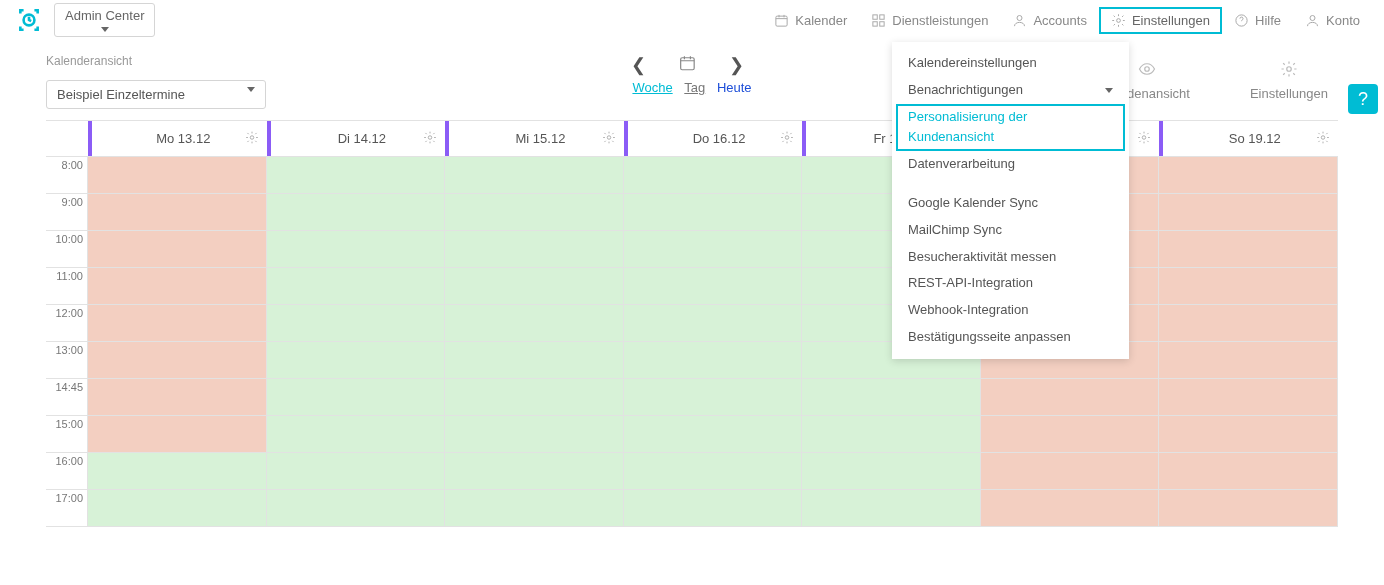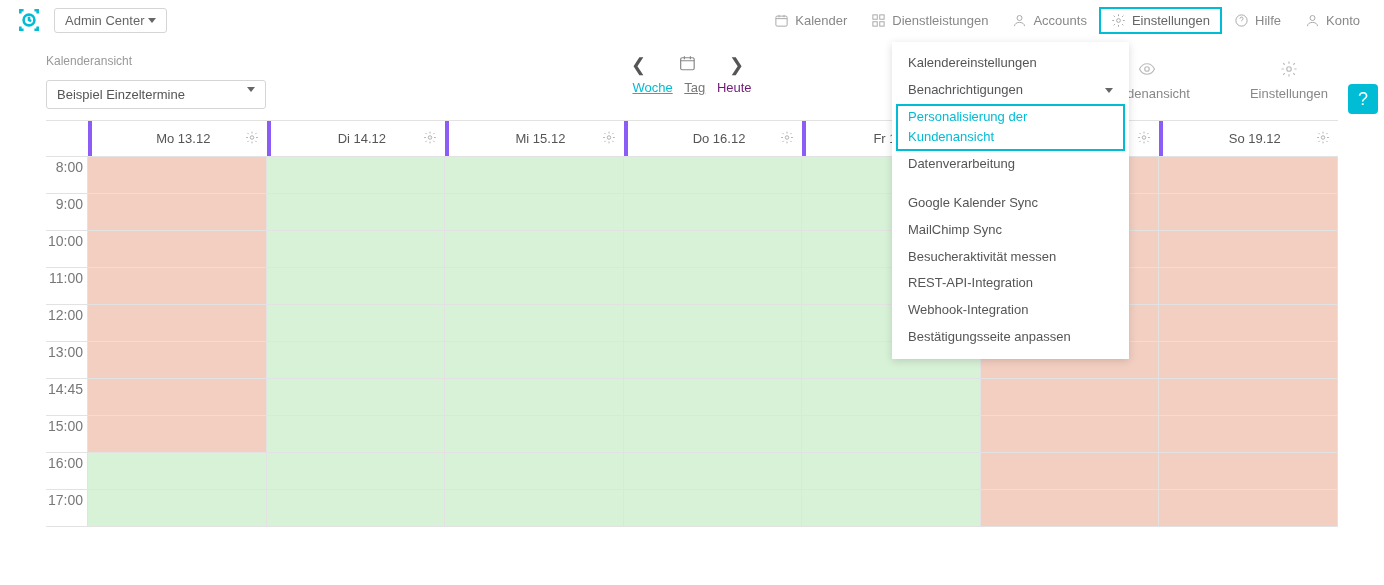--- a/index.html
+++ b/index.html
@@ -32,20 +32,21 @@
   .admin-drop {
     border: 1px solid #d5d5d5;
     border-radius: 3px;
     padding: 4px 10px;
     color: #666;
     cursor: pointer;
     display: flex;
     align-items: center;
     gap: 4px;
     font-size: 13px;
+    flex-direction: column;
   }
   .topbar-spacer { flex: 1; }
   .topnav { display: flex; }
   .topnav-item {
     display: flex;
     align-items: center;
     gap: 6px;
     padding: 6px 12px;
     color: #888;
     cursor: pointer;
@@ -91,21 +92,21 @@
     color:#555;
     font-size:20px;
   }
   .date-range .arrow { font-size:18px; color:#555; cursor:pointer; width:20px; text-align:center; }
   .date-range .title { display:flex; align-items:center; gap:8px;}
   .date-range .cal-ic { font-size:16px; color:#888;}
   .tabs { margin-top:4px; font-size:13px; }
   .tabs span { cursor:pointer; margin:0 4px; }
   .tabs .active { color:#00bcd4; text-decoration:underline; }
   .tabs .inactive { color:#777; text-decoration:underline; }
-  .tabs .today { color:#701a75; }
+  .tabs .today { color:#1d4ed8; }
 
   .right-block {
     margin-left:auto;
     display:flex;
     gap:60px;
     padding-right:10px;
     padding-top:6px;
   }
   .right-item { text-align:center; color:#888; font-size:13px; }
   .right-item .ic { font-size:16px; color:#bbb; display:block; margin-bottom:4px;}
@@ -177,21 +178,21 @@
     display:flex;
   }
   .time-col {
     width:42px;
     flex-shrink:0;
     border-right:1px solid #e2e2e2;
   }
   .time-slot {
     height:37px;
     border-bottom:1px solid #e2e2e2;
-    font-size:14px;
+    font-size:11px;
     color:#777;
     display:flex;
     align-items:flex-start;
     justify-content:flex-end;
     padding:2px 4px 0 0;
   }
   .day-col { flex:1; border-right:1px solid #e2e2e2; }
   .slot {
     height:37px;
     border-bottom:1px solid #e2e2e2;

